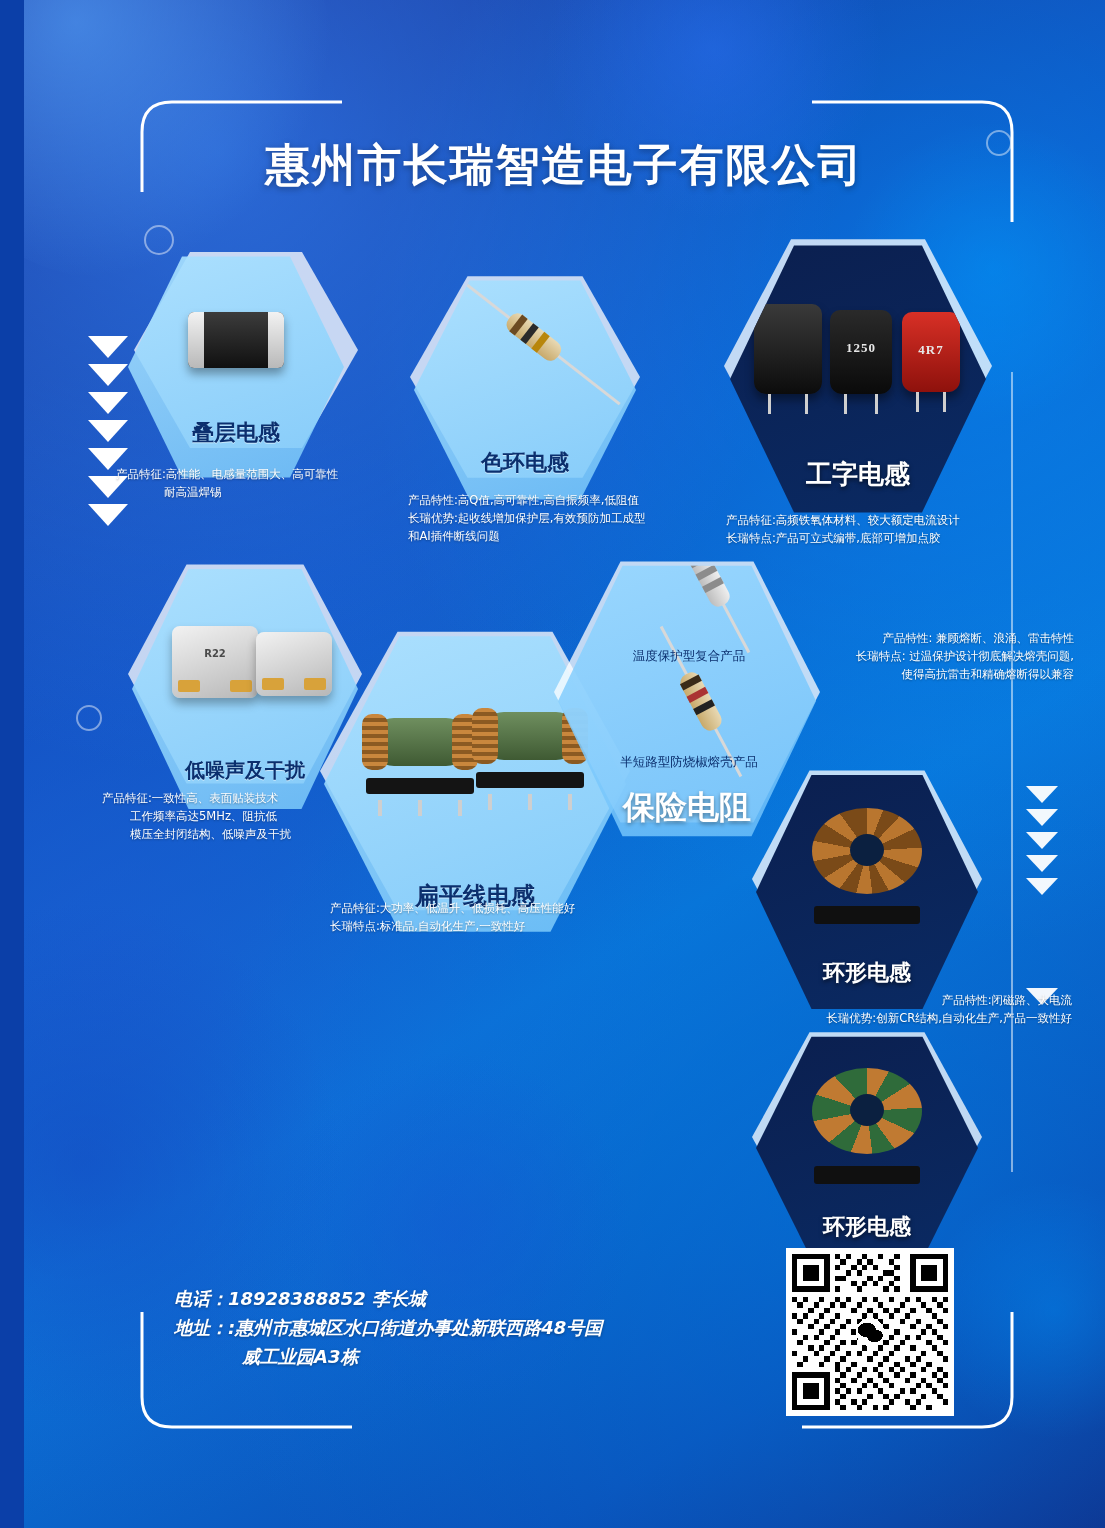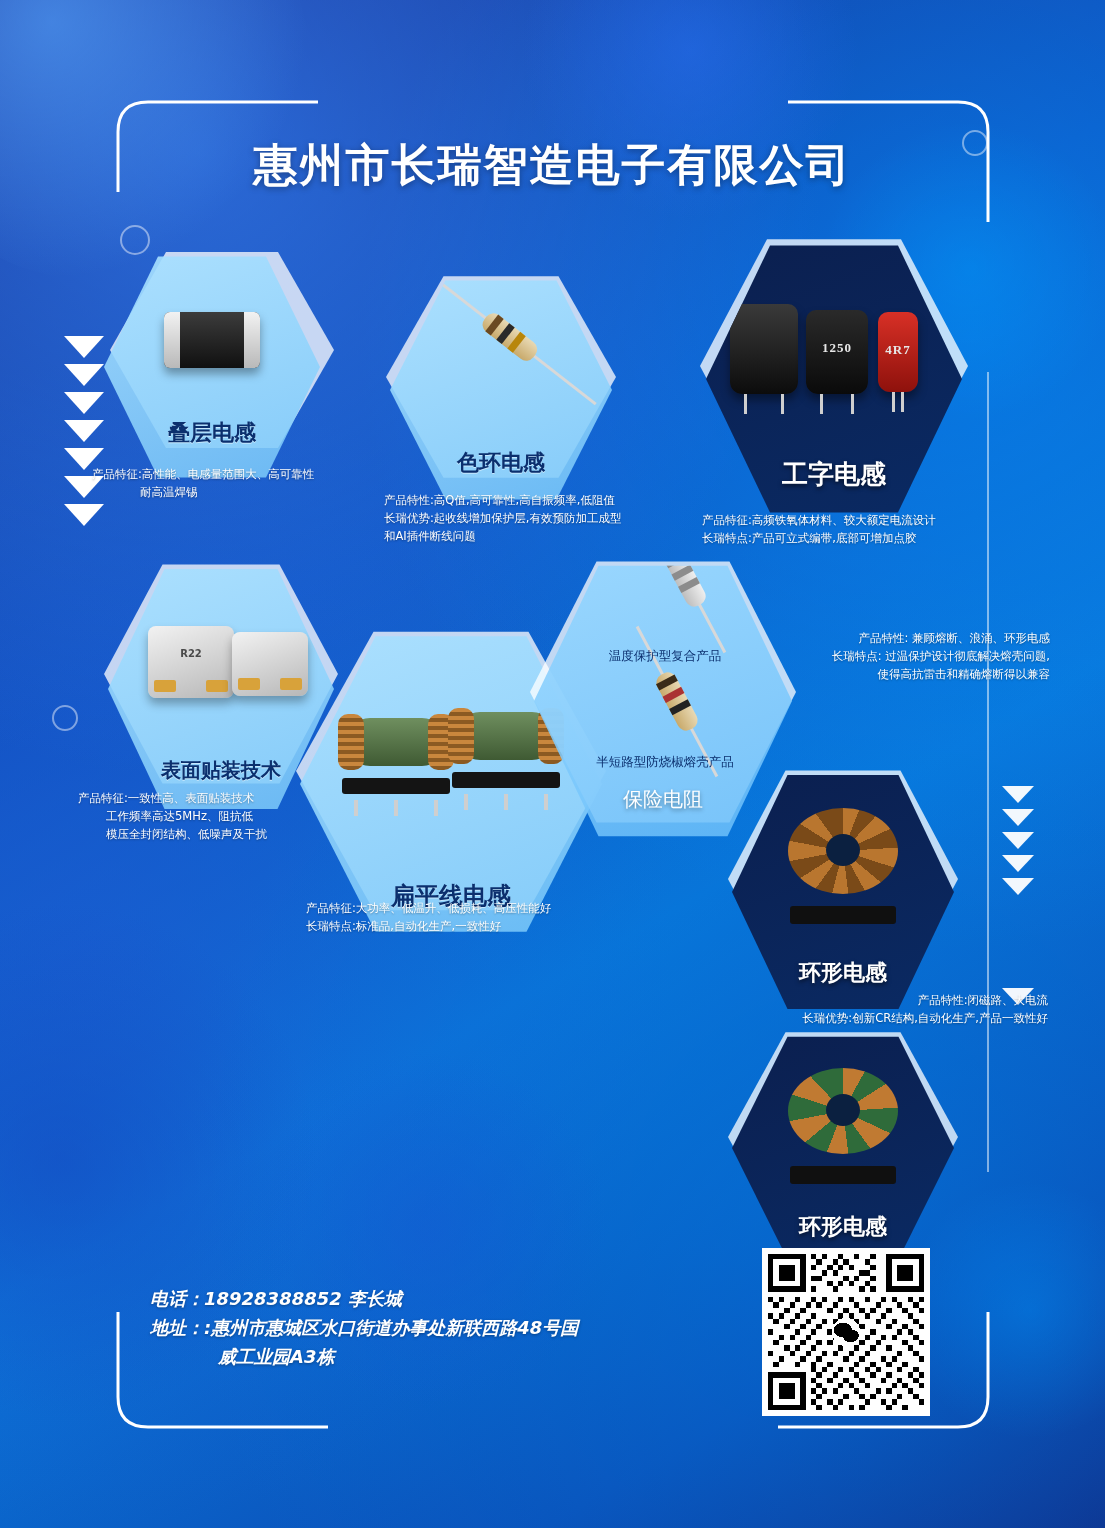--- a/index.html
+++ b/index.html
@@ -10,20 +10,21 @@
   }
   .poster{
     position:absolute;inset:0;
     background:
       radial-gradient(circle at 18% 10%, rgba(60,140,255,.55) 0%, rgba(60,140,255,0) 38%),
       radial-gradient(circle at 88% 22%, rgba(0,150,255,.45) 0%, rgba(0,150,255,0) 40%),
       radial-gradient(circle at 75% 78%, rgba(0,120,220,.5) 0%, rgba(0,120,220,0) 45%),
       radial-gradient(circle at 8% 62%, rgba(30,90,210,.6) 0%, rgba(30,90,210,0) 42%),
       linear-gradient(150deg,#1b2f8f 0%, #0f54c2 35%, #0a74d8 60%, #0b4fb8 85%, #102c87 100%);
     overflow:hidden;
+    margin-left:24px;
   }
   
   .blob{position:absolute;border-radius:50%;pointer-events:none;}
   .b1{width:430px;height:430px;left:-120px;top:-150px;background:radial-gradient(circle at 40% 40%, rgba(90,170,255,.55), rgba(90,170,255,0) 70%);}
   .b2{width:340px;height:340px;left:520px;top:-120px;background:radial-gradient(circle at 50% 50%, rgba(40,110,240,.55), rgba(40,110,240,0) 70%);}
   .b3{width:300px;height:300px;left:820px;top:120px;background:radial-gradient(circle at 50% 50%, rgba(0,160,255,.35), rgba(0,160,255,0) 70%);}
   .b4{width:360px;height:360px;left:250px;top:1050px;background:radial-gradient(circle at 50% 50%, rgba(20,90,210,.55), rgba(20,90,210,0) 70%);}
   .b5{width:260px;height:260px;left:900px;top:1180px;background:radial-gradient(circle at 50% 50%, rgba(0,150,255,.35), rgba(0,150,255,0) 70%);}
   .b6{width:520px;height:520px;left:-200px;top:900px;background:radial-gradient(circle at 50% 50%, rgba(20,70,190,.5), rgba(20,70,190,0) 70%);}
   .ring{position:absolute;border-radius:50%;border:2px solid rgba(255,255,255,.45);}
@@ -204,21 +205,21 @@
         <div class="legs"></div>
       </div>
     </div>
     <div class="art" style="left:100px;top:70px;">
       <div class="drum" style="width:62px;height:84px;">
         <div class="lbl">1250</div>
         <div class="legs"></div>
       </div>
     </div>
     <div class="art" style="left:172px;top:72px;">
-      <div class="drum red" style="width:40px;height:80px;">
+      <div class="drum red" style="width:58px;height:80px;">
         <div class="lbl">4R7</div>
         <div class="legs"></div>
       </div>
     </div>
     <div class="cap" style="font-size:26px;">工字电感</div>
   </div>
   <div class="note" style="left:702px;top:512px;width:340px;">
     <div>产品特征:高频铁氧体材料、较大额定电流设计</div>
     <div>长瑞特点:产品可立式编带,底部可增加点胶</div>
   </div>
@@ -231,21 +232,21 @@
         <div class="pad l"></div>
           <div class="pad r"></div>
       </div>
     </div>
     <div class="art" style="left:124px;top:68px;">
       <div class="molded" style="width:76px;height:64px;">
         <div class="pad l"></div>
           <div class="pad r"></div>
       </div>
     </div>
-    <div class="cap" style="font-size:20px;">表面贴装技术</div>
+    <div class="cap" style="font-size:20px;">低噪声及干扰</div>
   </div>
   <div class="note" style="left:78px;top:790px;width:300px;">
     <div>产品特征:一致性高、表面贴装技术</div>
     <div style="padding-left:28px;">工作频率高达5MHz、阻抗低</div>
     <div style="padding-left:28px;">模压全封闭结构、低噪声及干扰</div>
   </div>
 
   <div class="hexb" style="left:296px;top:626px;width:310px;height:290px;"></div>
   <div class="hex" style="left:300px;top:630px;width:302px;height:282px;padding-bottom:26px;">
     <div class="art" style="left:36px;top:80px;">
@@ -291,23 +292,23 @@
       <div class="axial" style="width:170px;">
         <div class="body beige" style="left:54px;"></div>
         <div class="band" style="left:60px;background:#3a2b18;"></div>
         <div class="band" style="left:74px;background:#a33;"></div>
         <div class="band" style="left:88px;background:#222;"></div>
       </div>
     </div>
     <div style="position:absolute;left:26px;top:88px;width:210px;text-align:center;color:#0b2f6e;font-size:12.5px;z-index:4;">温度保护型复合产品</div>
     <div style="position:absolute;left:26px;top:194px;width:210px;text-align:center;color:#0b2f6e;font-size:12.5px;z-index:4;">半短路型防烧椒熔壳产品</div>
   </div>
-  <div class="cap" style="position:absolute;left:534px;top:786px;width:258px;text-align:center;color:#ffffff;font-weight:normal;font-size:20px;text-shadow:0 2px 4px rgba(0,0,0,.4);">保险电阻</div>
+  <div class="cap" style="position:absolute;left:534px;top:786px;width:258px;text-align:center;color:#ffffff;font-weight:bold;font-size:32px;text-shadow:0 2px 4px rgba(0,0,0,.4);">保险电阻</div>
   <div class="note r" style="left:690px;top:630px;width:360px;">
-    <div>产品特性: 兼顾熔断、浪涌、环形电感</div>
+    <div>产品特性: 兼顾熔断、浪涌、雷击特性</div>
     <div>长瑞特点: 过温保护设计彻底解决熔壳问题,</div>
     <div>使得高抗雷击和精确熔断得以兼容</div>
   </div>
 
   <div class="hexb" style="left:728px;top:766px;width:230px;height:226px;"></div>
   <div class="hex dark" style="left:732px;top:770px;width:222px;height:218px;padding-bottom:26px;">
     <div class="art" style="left:46px;top:36px;">
       <div class="toroid">
         <div class="ringo" style="background:conic-gradient(from 0deg,#b9762f 0 6%,#7a4a18 6% 12%,#b9762f 12% 18%,#7a4a18 18% 24%,#b9762f 24% 30%,#7a4a18 30% 36%,#b9762f 36% 42%,#7a4a18 42% 48%,#b9762f 48% 54%,#7a4a18 54% 60%,#b9762f 60% 66%,#7a4a18 66% 72%,#b9762f 72% 78%,#7a4a18 78% 84%,#b9762f 84% 90%,#7a4a18 90% 100%);"></div>
         <div class="hole"></div>

